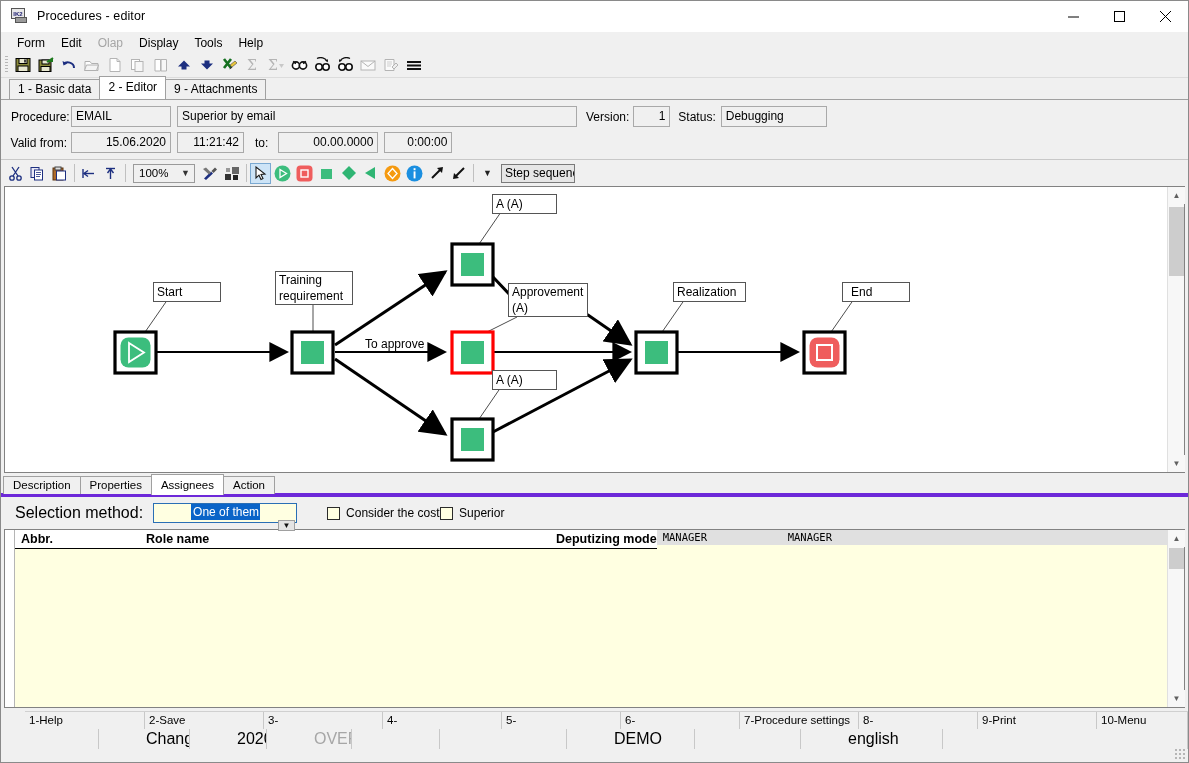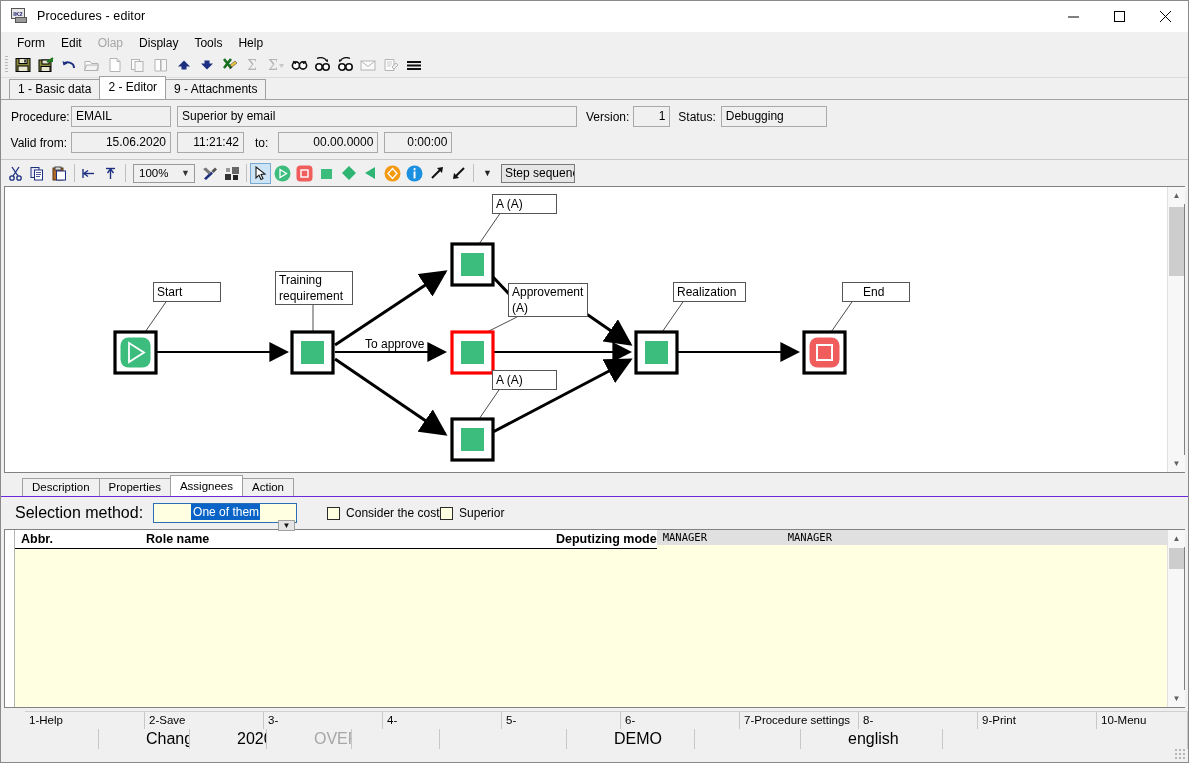--- a/index.html
+++ b/index.html
@@ -190,24 +190,24 @@
   }
   .sb-arrow.bottom { position: absolute; bottom: 0; left: 0; }
   .sb-thumb {
     position: absolute; left: 1px; width: 15px;
     background: #cdcdcd;
   }
 
   
   #bottabs {
     height: 21px;
-    display: flex; align-items: flex-end;
-    padding-left: 21px;
+    display: flex; align-items: center;
+    padding-left: 2px;
     margin-top: 3px;
-    border-bottom: 1px solid #6d28d9;
+    border-bottom: 4px solid #6d28d9;
     background: #f0f0f0;
   }
   .btab {
     height: 18px; line-height: 17px;
     padding: 0 9px;
     font-size: 11.5px;
     background: #f0f0f0;
     border: 1px solid #a0a0a0;
     border-bottom: none;
     margin-right: -1px;
@@ -705,21 +705,21 @@
       <div style="position:absolute;left:270px;top:84px;width:78px;height:34px;background:#fff;border:1px solid #555;font-size:12px;line-height:16px;padding-left:3px;">Training requirement</div>
 
       <div style="position:absolute;left:487px;top:7px;width:65px;height:20px;background:#fff;border:1px solid #555;font-size:12px;line-height:18px;padding-left:3px;">A (A)</div>
 
       <div style="position:absolute;left:503px;top:96px;width:80px;height:34px;background:#fff;border:1px solid #555;font-size:12px;line-height:16px;padding-left:3px;">Approvement (A)</div>
 
       <div style="position:absolute;left:487px;top:183px;width:65px;height:20px;background:#fff;border:1px solid #555;font-size:12px;line-height:18px;padding-left:3px;">A (A)</div>
 
       <div style="position:absolute;left:668px;top:95px;width:73px;height:20px;background:#fff;border:1px solid #555;font-size:12px;line-height:18px;padding-left:3px;">Realization</div>
 
-      <div style="position:absolute;left:837px;top:95px;width:68px;height:20px;background:#fff;border:1px solid #555;font-size:12px;line-height:18px;padding-left:20px;">End</div>
+      <div style="position:absolute;left:837px;top:95px;width:68px;height:20px;background:#fff;border:1px solid #555;font-size:12px;line-height:18px;padding-left:8px;">End</div>
 
       <div style="position:absolute;left:358px;top:150px;background:#fff;font-size:12px;padding:0 2px;">To approve</div>
     </div>
 
     <div class="vsb">
       <div class="sb-arrow">▲</div>
       <div class="sb-thumb" style="top:20px;height:69px;"></div>
       <div class="sb-arrow bottom">▼</div>
     </div>
   </div>

